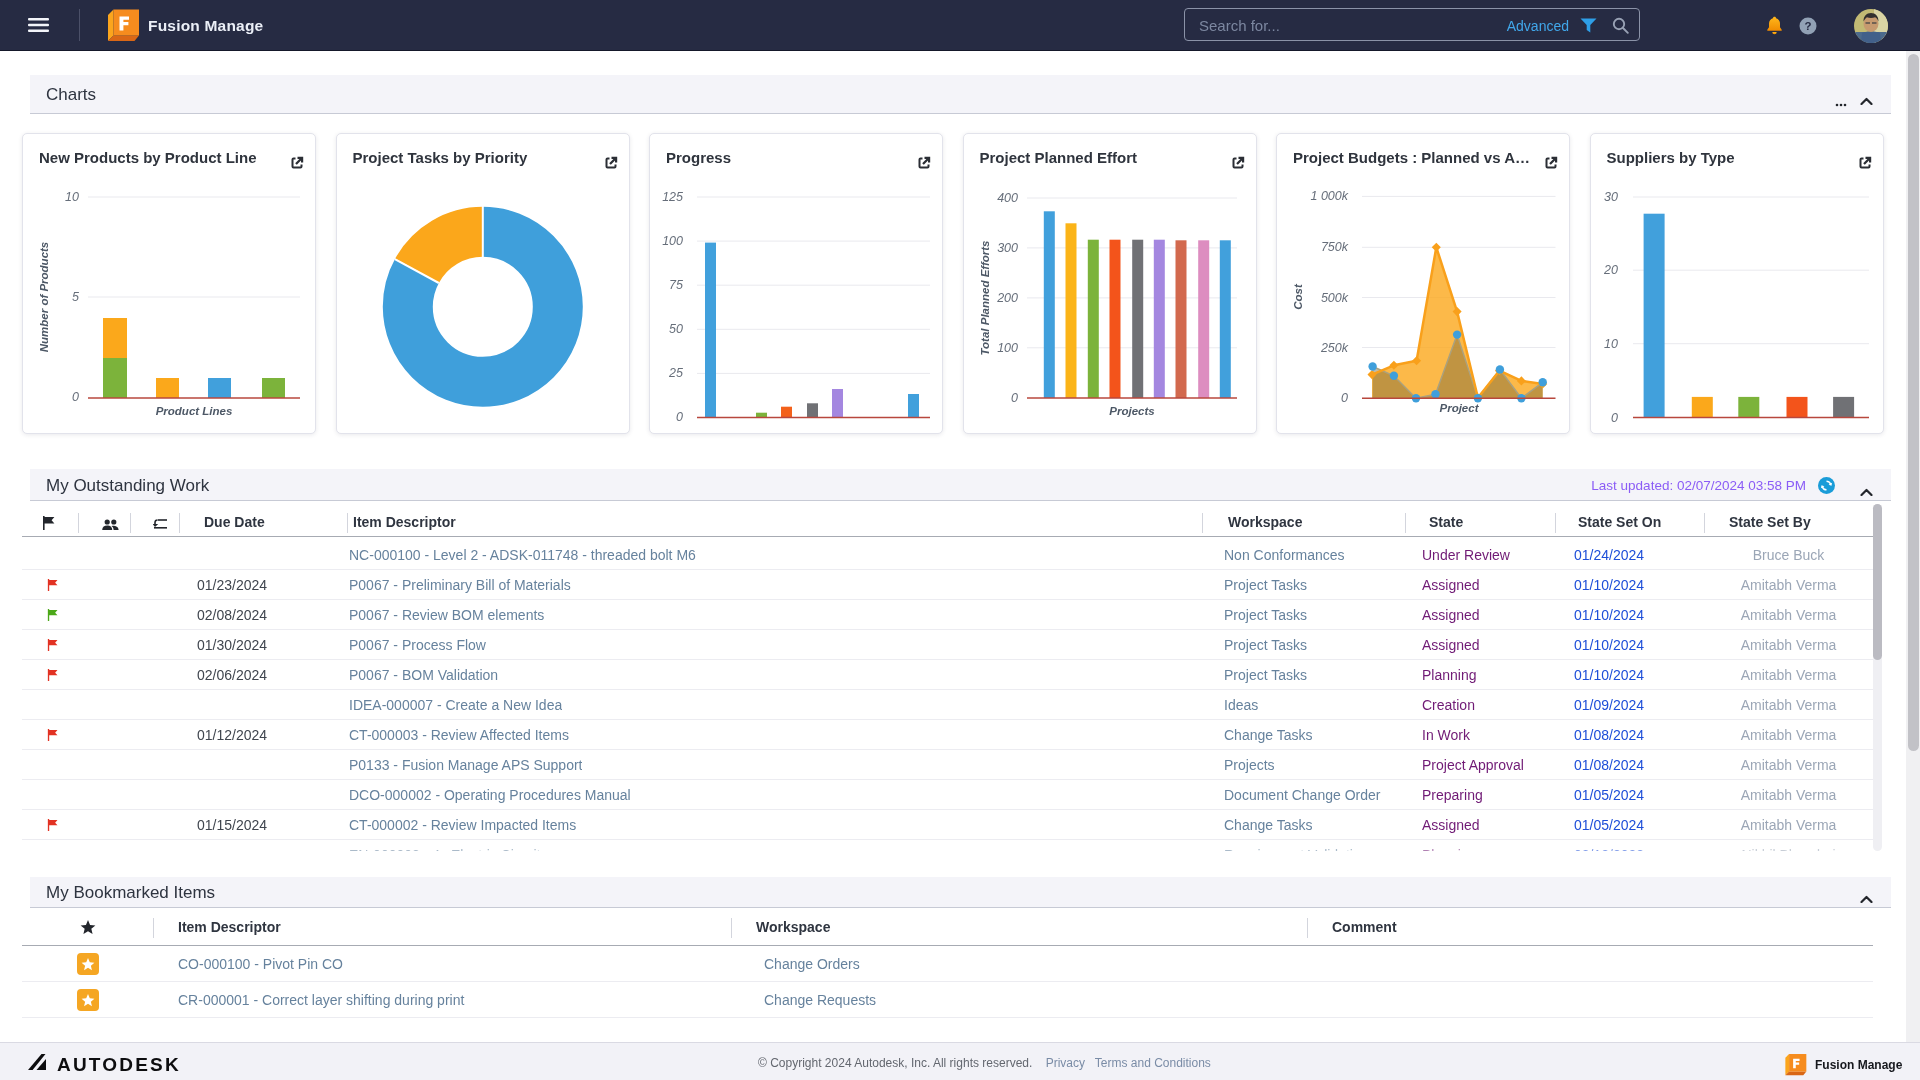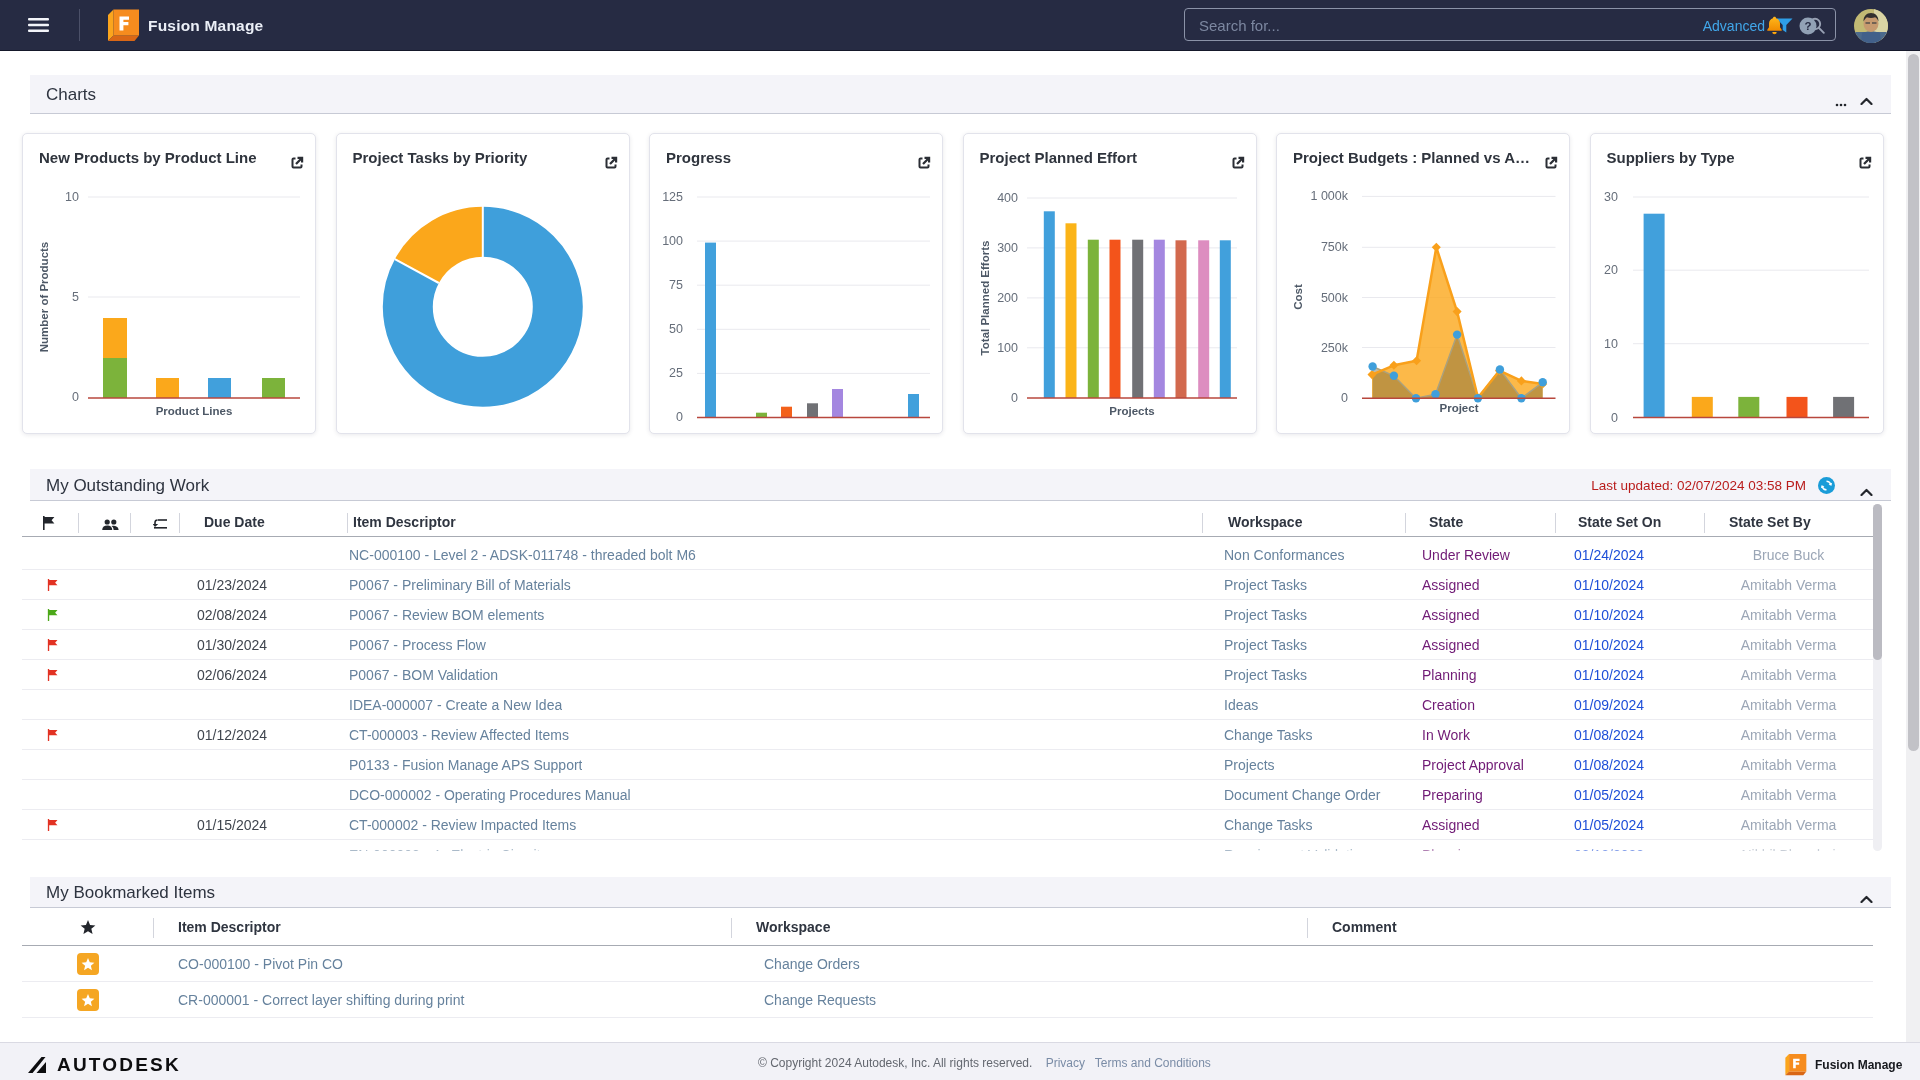--- a/index.html
+++ b/index.html
@@ -3,42 +3,42 @@
 <style>
 * { margin:0; padding:0; box-sizing:border-box; }
 html,body { width:1920px; height:1080px; overflow:hidden; background:#fff;
   font-family:"Liberation Sans", sans-serif; }
 
 .nav { position:absolute; left:0; top:0; width:1920px; height:51px; background:#262B43; border-bottom:1px solid #15182a; }
 .nav .hamb { position:absolute; left:28px; top:18px; }
 .nav .navdiv { position:absolute; left:79px; top:9px; width:1px; height:32px; background:#4b5068; }
 .nav .flogo { position:absolute; left:106px; top:8px; }
 .nav .ftitle { position:absolute; left:148px; top:17px; font-size:15.5px; font-weight:bold; color:#EBEFF7; letter-spacing:0.2px; }
-.sbox { position:absolute; left:1184px; top:8px; width:652px; height:33px; border:1px solid #8b93a8; border-radius:4px;text-decoration:underline; }
+.sbox { position:absolute; left:1184px; top:8px; width:456px; height:33px; border:1px solid #8b93a8; border-radius:4px;text-decoration:underline; }
 .sbox .ph { position:absolute; left:14px; top:8px; font-size:15px; color:#7C87A0; }
 .sbox .adv { position:absolute; right:70px; top:9px; font-size:14px; color:#41A7EA; }
 .sbox .funn { position:absolute; right:42px; top:9px; }
 .sbox .magn { position:absolute; right:10px; top:8px; }
 .nav .bell { position:absolute; left:1766px; top:16px; }
 .nav .help { position:absolute; left:1799px; top:17px; }
 .nav .avat { position:absolute; left:1854px; top:9px; }
 
 .sechead { position:absolute; left:30px; width:1861px; height:39px; background:#F4F4F9; border-bottom:1px solid #C7CAD5; }
 .sechead .t { position:absolute; left:16px; top:10px; font-size:17px; color:#2E3440; }
 .sechead .chev { position:absolute; right:18px; top:16px; }
 .sechead .dots { position:absolute; right:44px; top:18px; }
 
 .card { position:absolute; top:133px; width:294px; height:301px; background:#fff; border:1px solid #E2E3EB; border-radius:5px; box-shadow:0 1px 4px rgba(40,40,70,0.10); }
 .ctitle { position:absolute; left:16px; top:15px; width:245px; font-size:15px; font-weight:bold; color:#2F343D; white-space:nowrap; overflow:hidden; }
 .extic { position:absolute; right:10px; top:21px; }
-.chartwrap { position:absolute; left:0; top:0; width:292px; height:299px; }
+.chartwrap { position:absolute; left:0; top:0; width:292px; height:299px;font-style:italic; }
 .tick { font-family:"Liberation Sans", sans-serif; font-size:12.5px; fill:#666E7A; }
 .axt { font-family:"Liberation Sans", sans-serif; font-size:11.5px; font-weight:bold; fill:#4D5866; }
 
-.lastupd { position:absolute; right:85px; top:9px; font-size:13.5px; color:#b91c1c; }
+.lastupd { position:absolute; right:85px; top:9px; font-size:13.5px; color:#8b5cf6; }
 .refr { position:absolute; right:56px; top:8px; }
 .thead { position:absolute; left:22px; top:510px; width:1851px; height:27px; border-bottom:1px solid #A7ABB3; font-size:14px; font-weight:bold; color:#2F3540; }
 .thead .sep, .bthead .sep { position:absolute; top:3px; width:1px; height:20px; background:#D3D5DD; }
 .orow { position:relative; width:1851px; height:30px; border-bottom:1px solid #ECECF1; font-size:14px; }
 .orow > div { position:absolute; top:7px; white-space:nowrap; }
 .c-flag { left:25px; top:8px !important; }
 .c-date { left:175px; color:#3F454E; }
 .c-desc { left:327px; max-width:840px; overflow:hidden; }
 .c-ws { left:1202px; }
 .c-st { left:1400px; color:#701a75; }
@@ -56,21 +56,21 @@
 .bthead { position:absolute; left:22px; top:910px; width:1851px; height:36px; border-bottom:1px solid #A7ABB3; font-size:14px; font-weight:bold; color:#2F3540; }
 .brow { position:relative; width:1851px; height:36px; border-bottom:1px solid #ECECF1; font-size:14px;text-align:center; }
 .brow > div { position:absolute; top:10px; white-space:nowrap; }
 .b-star { left:55px; top:7px !important; }
 .starbadge { width:22px; height:22px; background:#F5A623; border-radius:4px; display:flex; align-items:center; justify-content:center; }
 .b-desc { left:156px; }
 .b-ws { left:734px;margin-left:8px; }
 .bbody { position:absolute; left:22px; top:946px; width:1851px; height:96px; overflow:hidden; }
 
 .footer { position:absolute; left:0; top:1042px; width:1920px; height:38px; background:#F2F2F7; border-top:1px solid #DADAE3; }
-.footer .adsk { position:absolute; left:28px; top:11px; display:flex; align-items:center; }
+.footer .adsk { position:absolute; left:28px; top:11px; display:flex; }
 .footer .adsk span { font-size:19px; font-weight:bold; letter-spacing:2.2px; color:#0d0d0f; margin-left:7px; }
 .fcenter { position:absolute; left:758px; top:13px; font-size:12px; color:#63676F; }
 .fcenter a { color:#7A8CA6; text-decoration:none; }
 .flogo2 { position:absolute; left:1784px; top:10px; display:flex; align-items:center; }
 .flogo2 span { font-size:12px; font-weight:bold; color:#16181d; margin-left:8px; white-space:nowrap; }
 </style></head><body>
 <div class="nav">
 <div class="hamb"><svg width="21" height="14" viewBox="0 0 21 14">
         <rect y="0" width="21" height="2.6" rx="1" fill="#f3f5fa"></rect>
         <rect y="5.7" width="21" height="2.6" rx="1" fill="#f3f5fa"></rect>

